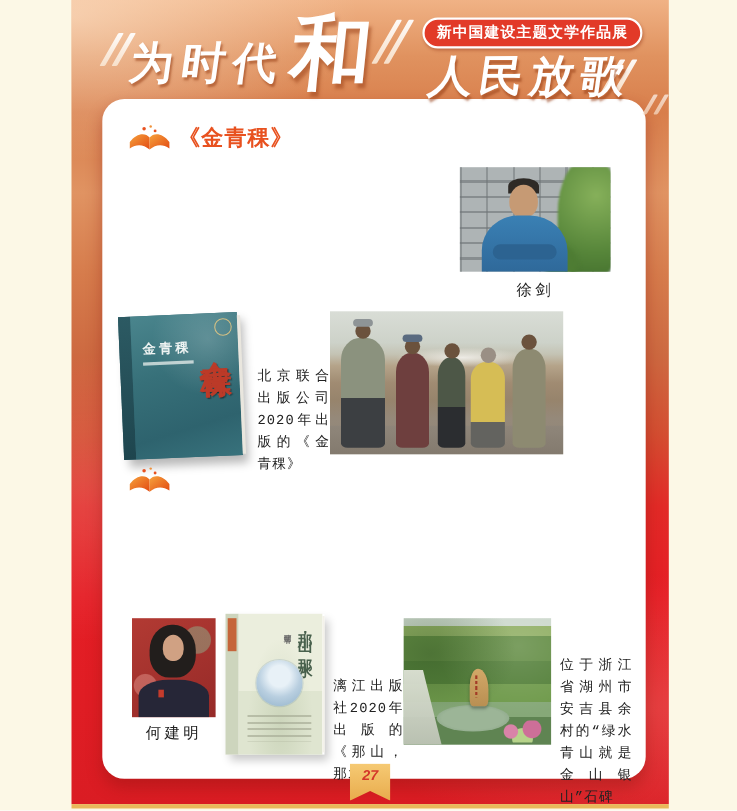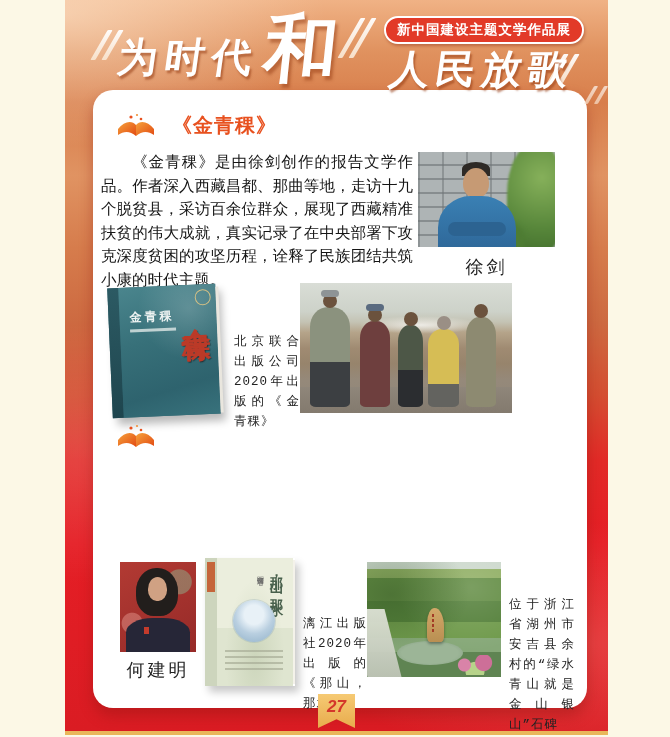--- a/index.html
+++ b/index.html
@@ -33,32 +33,32 @@
   .sl-a{left:96px;top:30px;}  .sl-a i{height:30px;}
   .sl-b{left:346px;top:18px;} .sl-b i{height:40px;}
   .sl-c{left:552px;top:54px;} .sl-c i{height:30px;}
   .sl-d{left:586px;top:86px;opacity:.7;} .sl-d i{height:18px;width:4px;}
 
   
   .card{position:absolute;left:93px;top:90px;width:494px;height:618px;background:#fff;
     border-radius:20px;z-index:2;box-shadow:0 8px 14px rgba(140,20,15,.38);}
   .card *{position:absolute;}
 
-  .sec-head{display:flex;align-items:center;gap:17px;}
+  .sec-head{display:flex;align-items:center;gap:7px;}
   .sh1{left:24px;top:22px;} .sh2{left:24px;top:334px;}
   .sec-head svg{position:static;}
   .sec-title{position:static;font-size:20px;font-weight:bold;color:#e8511f;letter-spacing:1px;}
 
   .para{font-family:"Liberation Serif",serif;color:#151515;text-align:justify;text-indent:2em;}
   .para1{left:8px;top:60px;width:312px;font-size:15.5px;line-height:23.5px;}
   .para2{left:8px;top:363px;width:468px;font-size:15.5px;line-height:25px;}
 
   .cap-sm{font-family:Liberation Mono, monospace;font-size:12.5px;line-height:20px;color:#222;
     text-align:justify;letter-spacing:1px;}
-  .cap-center{font-family:"DejaVu Serif",serif;font-size:18px;color:#222;text-align:center;
+  .cap-center{font-family:"DejaVu Serif",serif;font-size:14px;color:#222;text-align:center;
     letter-spacing:3px;}
 
   
   .photo{overflow:hidden;}
   .photo-a{left:325px;top:62px;width:137px;height:95px;
     background:
       repeating-linear-gradient(90deg, rgba(110,116,118,.5) 0 2px, rgba(0,0,0,0) 2px 24px),
       repeating-linear-gradient(180deg,#aeb4b5 0 12px,#878d8f 12px 14px);}
   .pa-foliage{right:-10px;top:-8px;width:58px;height:112px;border-radius:45%;
     background:radial-gradient(circle at 60% 30%,#86b05a,#57863a 60%,#3f6b2b);filter:blur(1px);}
@@ -162,21 +162,21 @@
       radial-gradient(circle at 28% 50%, #d983a8 0 6px, rgba(0,0,0,0) 7px),
       radial-gradient(circle at 68% 38%, #cd6f98 0 8px, rgba(0,0,0,0) 9px),
       radial-gradient(circle at 50% 82%, #b7d38a 0 9px, rgba(0,0,0,0) 10px);}
   .cap-scene2{left:416px;top:505px;width:66px;}
 
   
   .page-ribbon{position:absolute;left:318px;top:694px;width:37px;height:34px;z-index:5;
     background:linear-gradient(180deg,#f6ca74,#e8ab4c);
     clip-path:polygon(0 0,100% 0,100% 100%,50% 74%,0 100%);
     display:flex;justify-content:center;align-items:flex-start;padding-top:3px;box-sizing:border-box;
-    color:#d4372a;font-weight:bold;font-style:italic;font-size:17px;}
+    color:#d4372a;font-weight:bold;font-style:italic;font-size:13px;}
 </style>
 </head>
 <body>
 
 <div class="page">
 
   <div class="band"></div>
   <div class="gold-strip"></div>
 
   <span class="slashes sl-a"><i></i><i></i></span>
@@ -200,21 +200,20 @@
           </defs>
         <path d="M1 16 C7 8 15 7 19 12 L19 23 C13 18 7 18 1 22 Z" fill="url(#g1)"></path>
         <path d="M37 16 C31 8 23 7 19 12 L19 23 C25 18 31 18 37 22 Z" fill="url(#g1)"></path>
         <circle cx="14" cy="4" r="1.6" fill="#e8511f"></circle>
         <circle cx="20" cy="2" r="1.1" fill="#f0913a"></circle>
         <circle cx="24" cy="6" r="1.3" fill="#e8511f"></circle>
       </svg>
       <span class="sec-title">《金青稞》</span>
     </div>
 
-    <div class="para para1">《金青稞》是由徐剑创作的报告文学作品。作者深入西藏昌都、那曲等地，走访十九个脱贫县，采访百余位群众，展现了西藏精准扶贫的伟大成就，真实记录了在中央部署下攻克深度贫困的攻坚历程，诠释了民族团结共筑小康的时代主题。</div>
 
     <div class="photo photo-a">
       <i class="pa-foliage"></i>
       <i class="pa-foliage2"></i>
       <i class="pa-hair"></i>
       <i class="pa-head"></i>
       <i class="pa-body"></i>
       <i class="pa-arms"></i>
     </div>
     <div class="cap-center cap-author1">徐剑</div>

